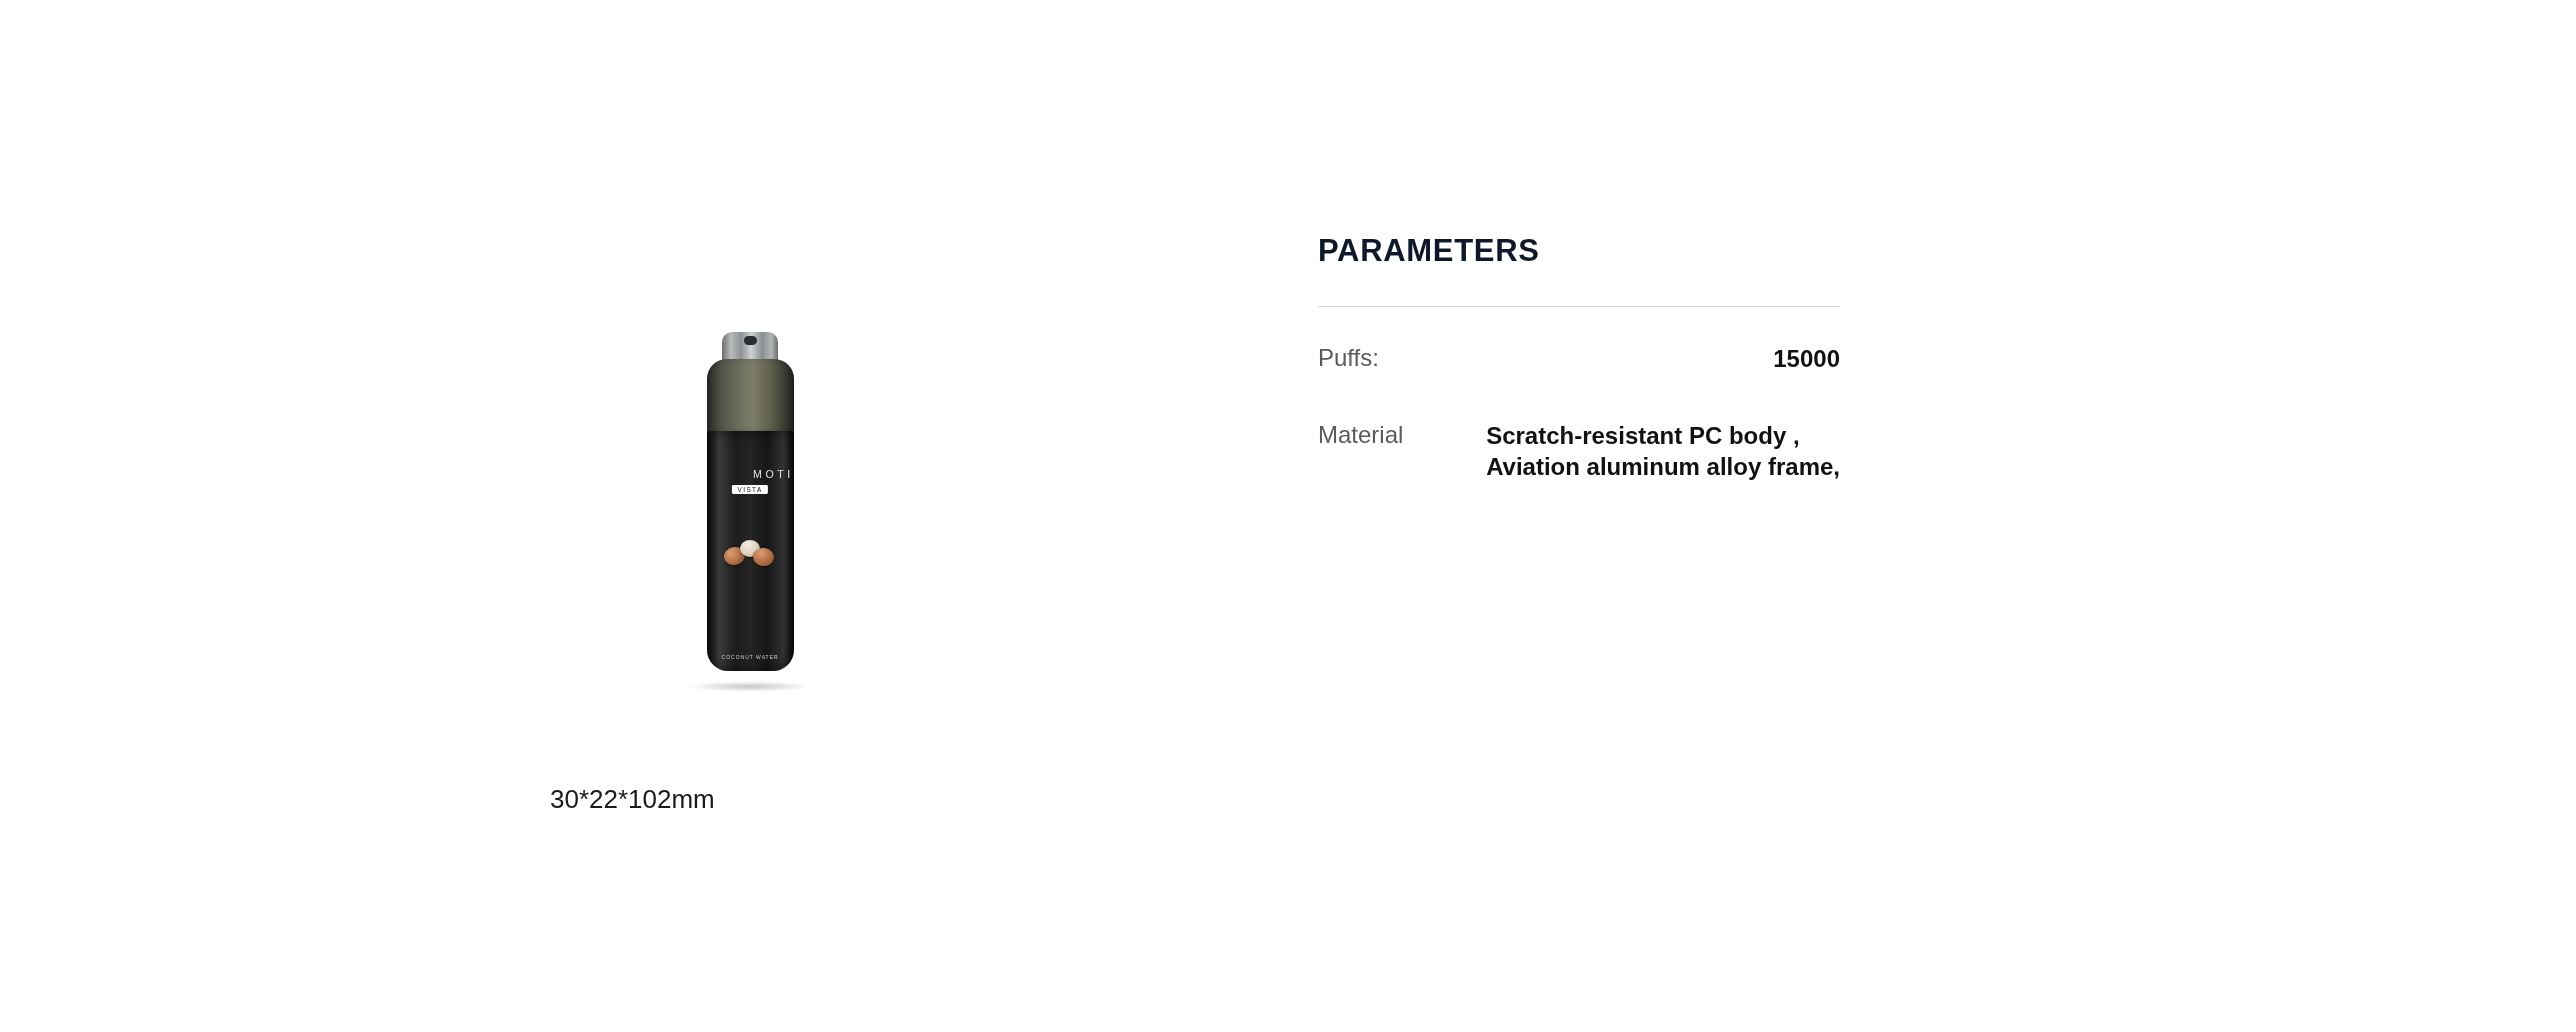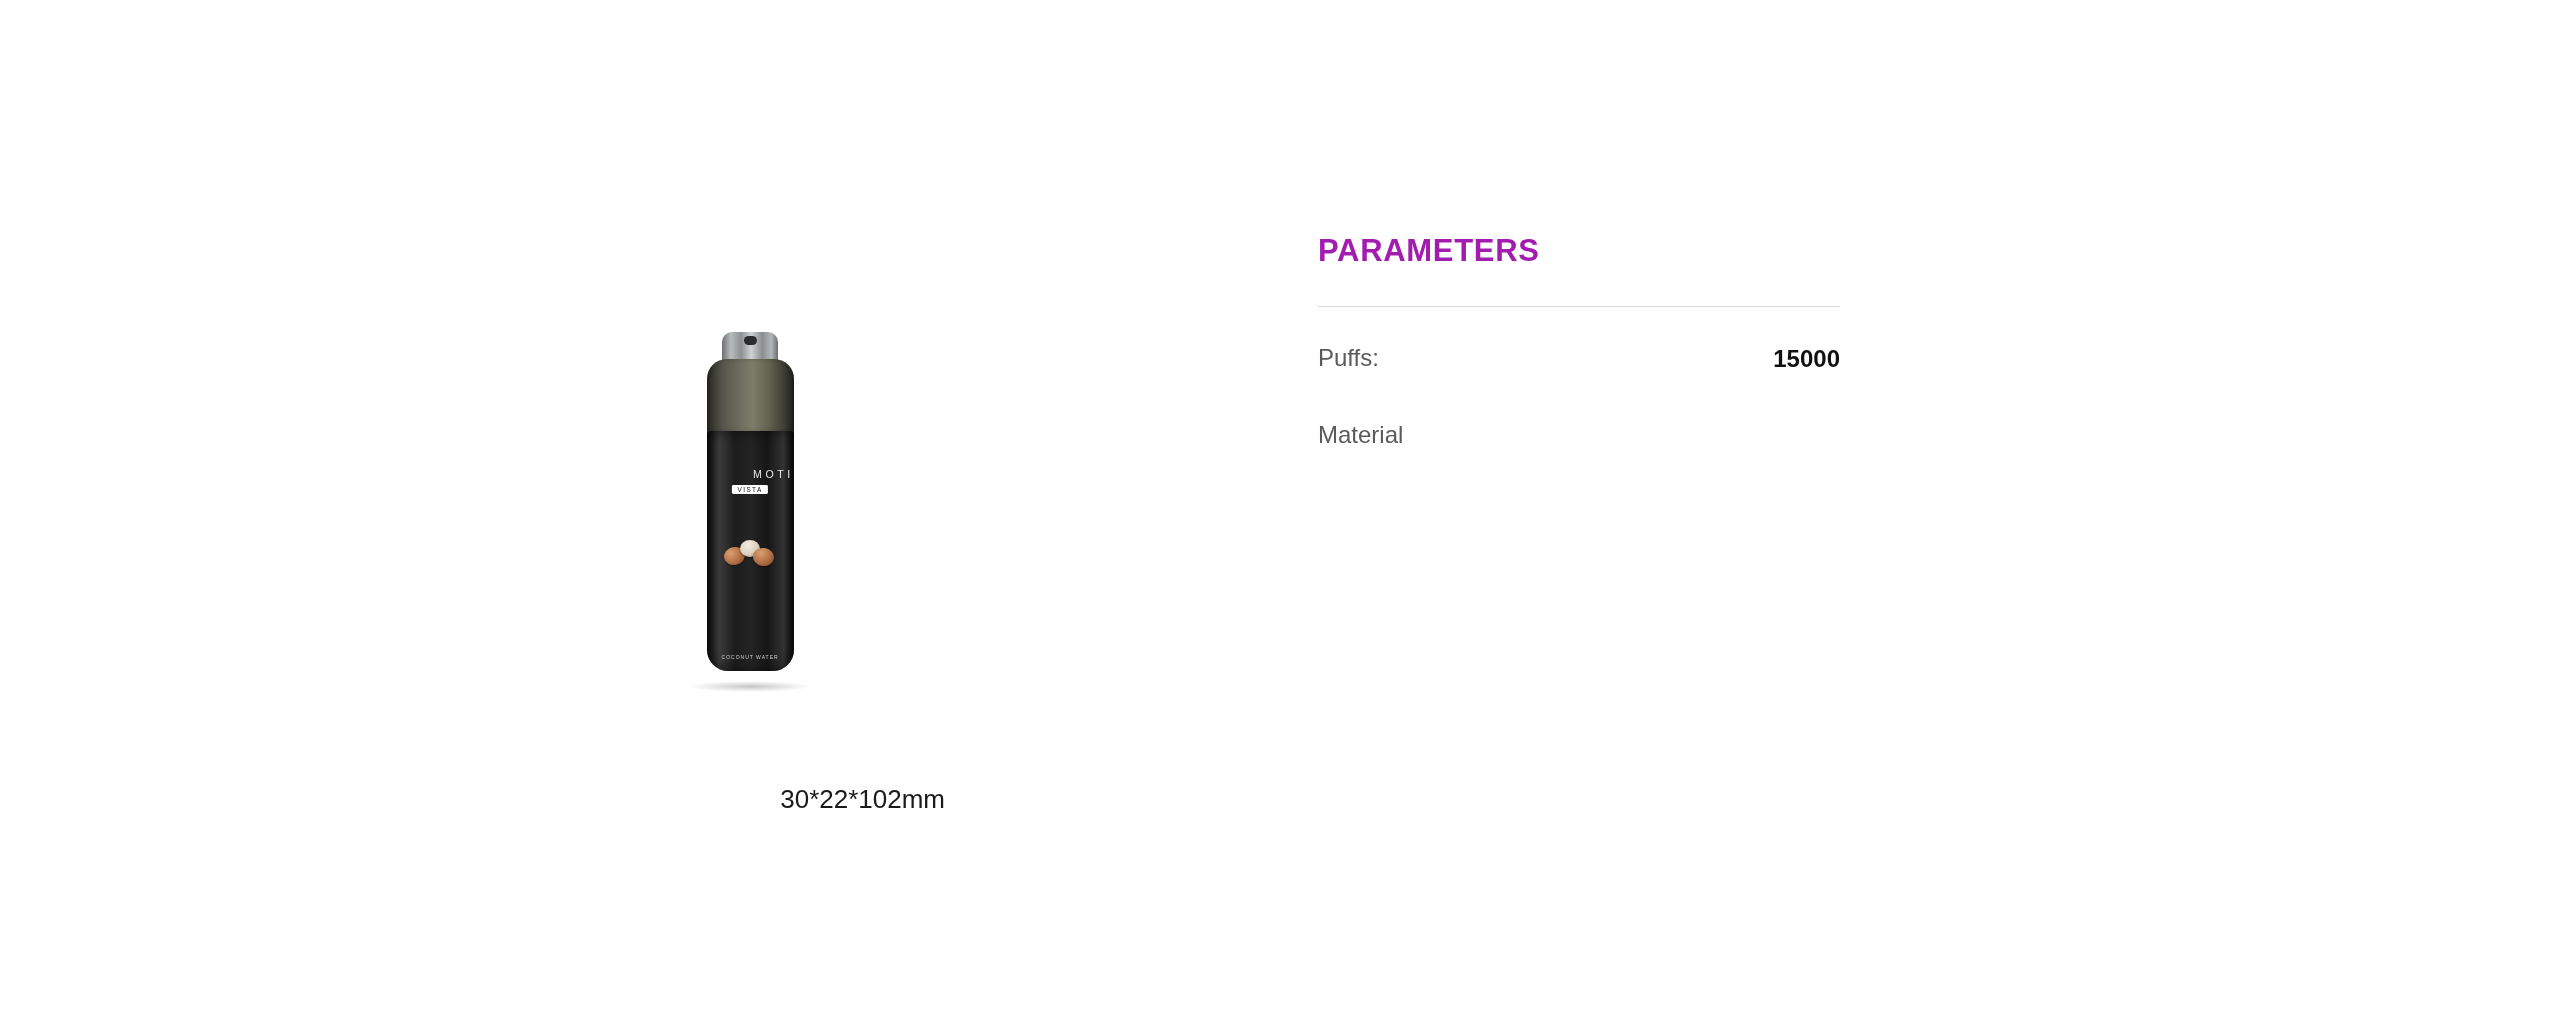--- a/index.html
+++ b/index.html
@@ -141,39 +141,39 @@
     width: 124px;
     height: 11.3px;
     background: radial-gradient(ellipse at center, rgba(0,0,0,.22) 0%, rgba(0,0,0,0) 70%);
   }
 
   .dimension-label {
     position: absolute;
     left: 0;
     top: 452px;
     width: 395px;
-    text-align: right;
+    text-align: left;
     font-size: 26px;
     color: #1a1a1a;
     font-family: "Liberation Sans", sans-serif;
   }
 
   
   .params-panel {
     position: absolute;
     left: 1318px;
     top: 233px;
     width: 522px;
   }
 
   .params-title {
     font-size: 31px;
     font-weight: bold;
     letter-spacing: 0.7px;
-    color: #a21caf;
+    color: #0f172a;
     margin: 0 0 37px 0;
   }
 
   .params-divider {
     width: 522px;
     height: 0.7px;
     background: #d8d8d8;
     margin-bottom: 37px;
   }
 
@@ -236,17 +236,19 @@
       <span class="param-label">Puffs:</span>
       <span class="param-value">15000</span>
     </div>
 
 
 
 
 
     <div class="param-row">
       <span class="param-label">Material</span>
+      <span class="param-value">Scratch-resistant PC body ,
+Aviation aluminum alloy frame,</span>
     </div>
   </div>
 
 </div>
 
 
 </body></html>

